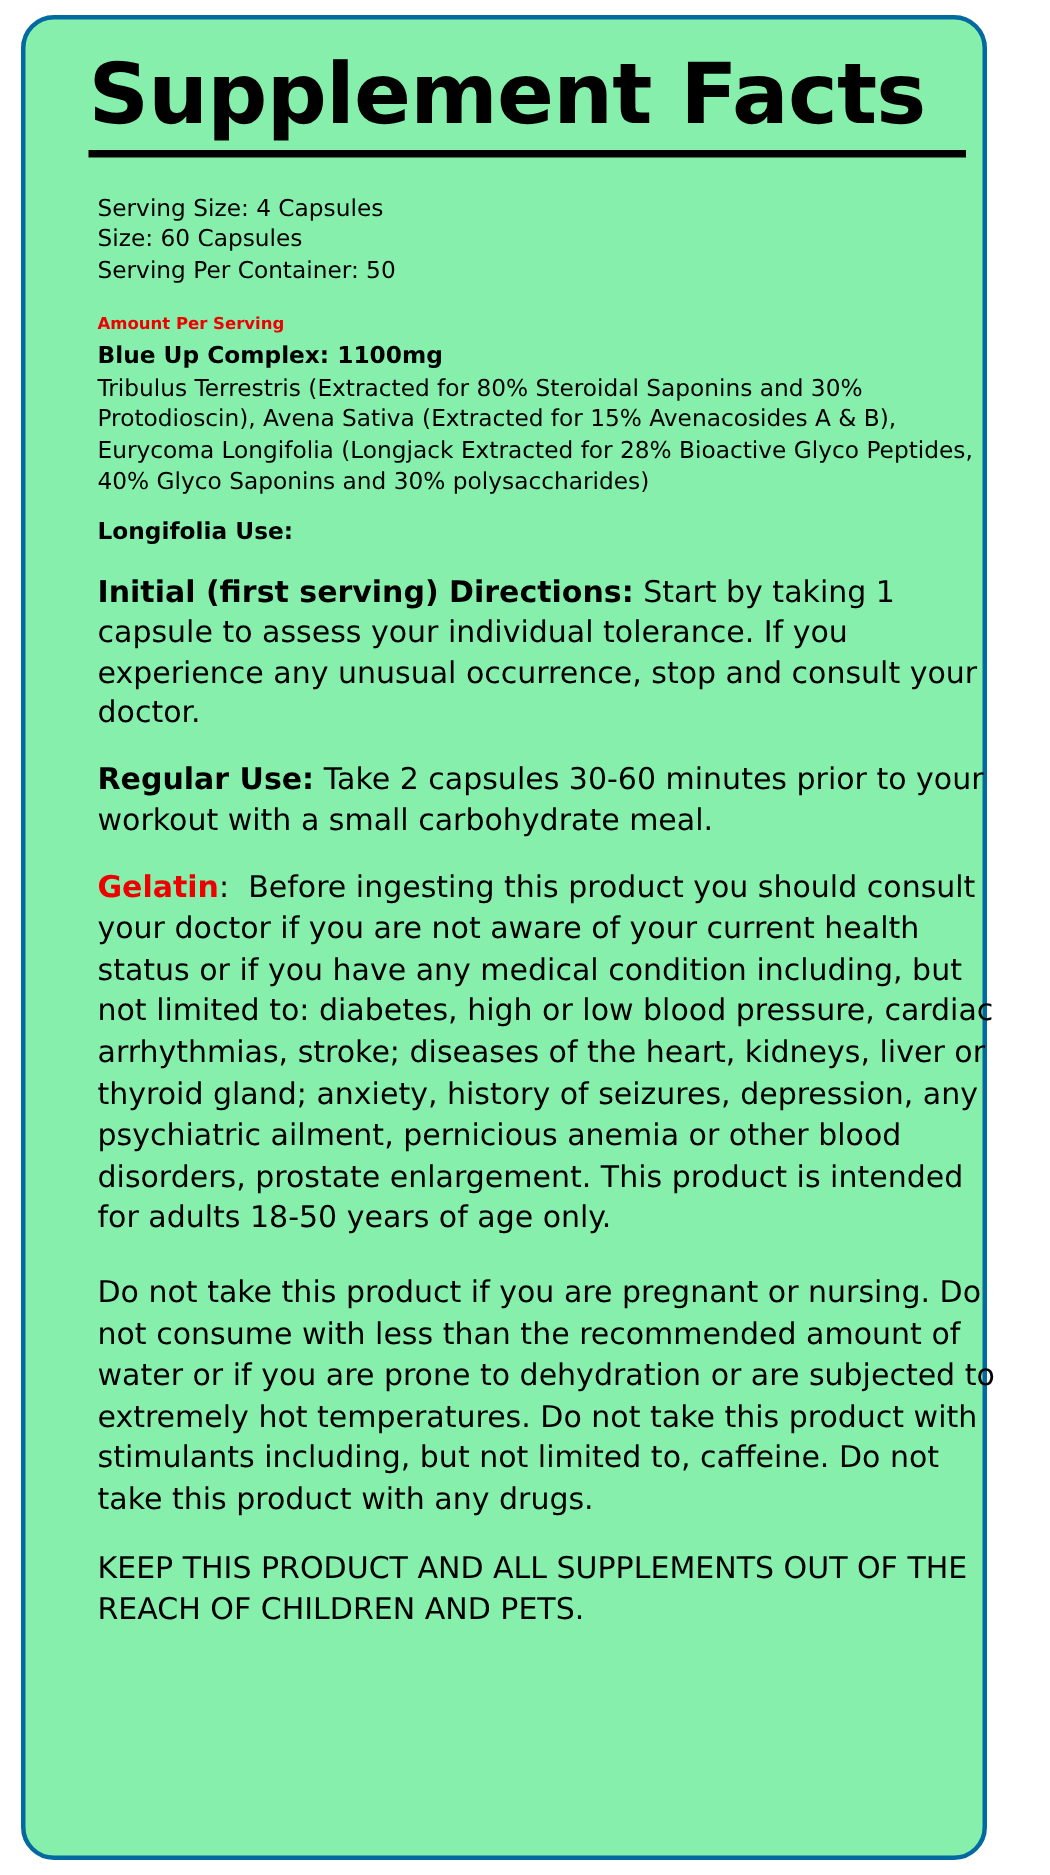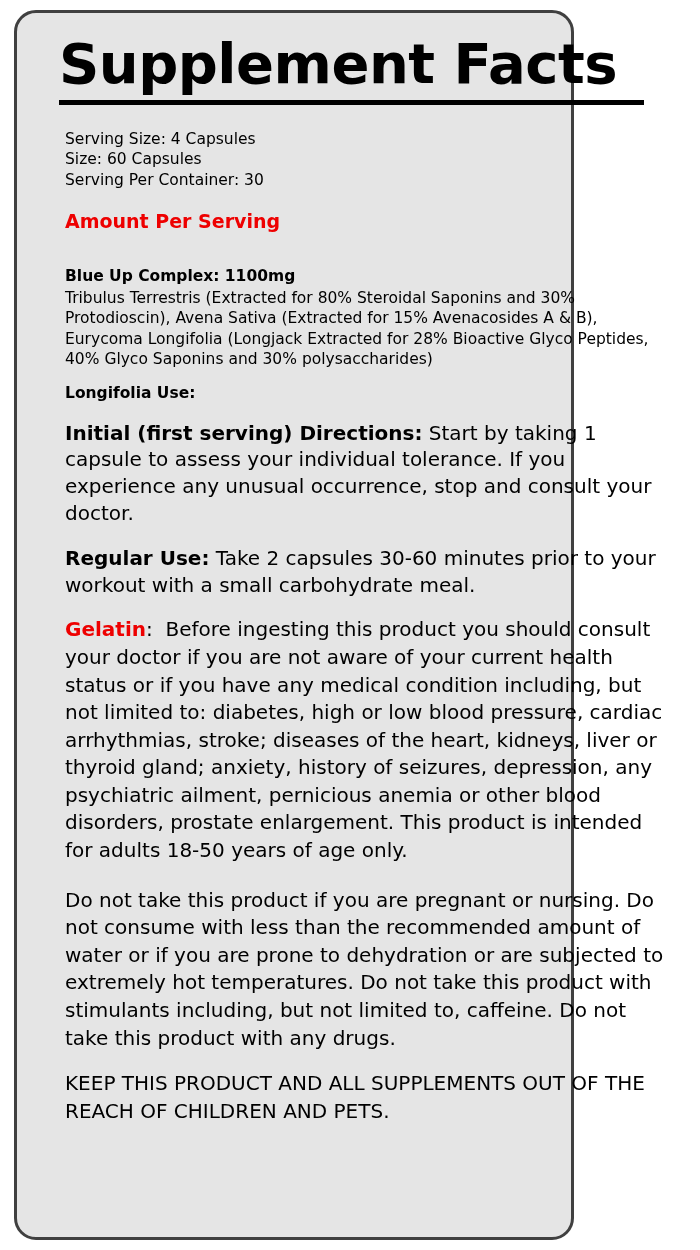--- a/index.html
+++ b/index.html
@@ -11,26 +11,26 @@
     width: 700px;
     height: 1250px;
     font-family: "DejaVu Sans", "Liberation Sans", sans-serif;
     color: #000000;
     overflow: hidden;
   }
   .panel {
     position: absolute;
     left: 14px;
     top: 10px;
-    width: 560px;
+    width: 644px;
     height: 1230px;
-    border: 3px solid #404040;
+    border: 3px solid #0369a1;
     border-radius: 22px;
     box-sizing: border-box;
-    background: #e5e5e5;
+    background: #86efac;
   }
   .inner {
     position: absolute;
     left: 42px;
     top: 22px;
     right: 20px;
     width: 612px;
   }
   .title {
     font-size: 56px;
@@ -67,22 +67,22 @@
   }
   .red {
     color: #ee0000;
     font-weight: bold;
   }
   .bold {
     font-weight: bold;
   }
   .amount-per {
     margin-left: 6px;
-    margin-bottom: 32px;
-    font-size: 19px;
+    margin-bottom: 4px;
+    font-size: 11px;
   }
   .heading {
     font-weight: bold;
     margin-bottom: 1px;
   }
   .para {
     margin-left: 6px;
     margin-bottom: 14px;
     font-size: 20px;
     line-height: 1.34;
@@ -100,21 +100,21 @@
   <div class="inner">
 
     <div class="title">Supplement Facts</div>
     <div class="title-rule"></div>
 
     <div class="body">
 
       <div class="serving-block">
         <div>Serving Size: 4 Capsules</div>
         <div>Size: 60 Capsules</div>
-        <div>Serving Per Container: 30</div>
+        <div>Serving Per Container: 50</div>
       </div>
 
       <div class="amount-per red">Amount Per Serving</div>
 
       <div class="blk">
         <div class="heading">Blue Up Complex: 1100mg</div>
         <div>Tribulus Terrestris (Extracted for 80% Steroidal Saponins and 30% Protodioscin), Avena Sativa (Extracted for 15% Avenacosides A &amp; B), Eurycoma Longifolia (Longjack Extracted for 28% Bioactive Glyco Peptides, 40% Glyco Saponins and 30% polysaccharides)</div>
       </div>
 
 

